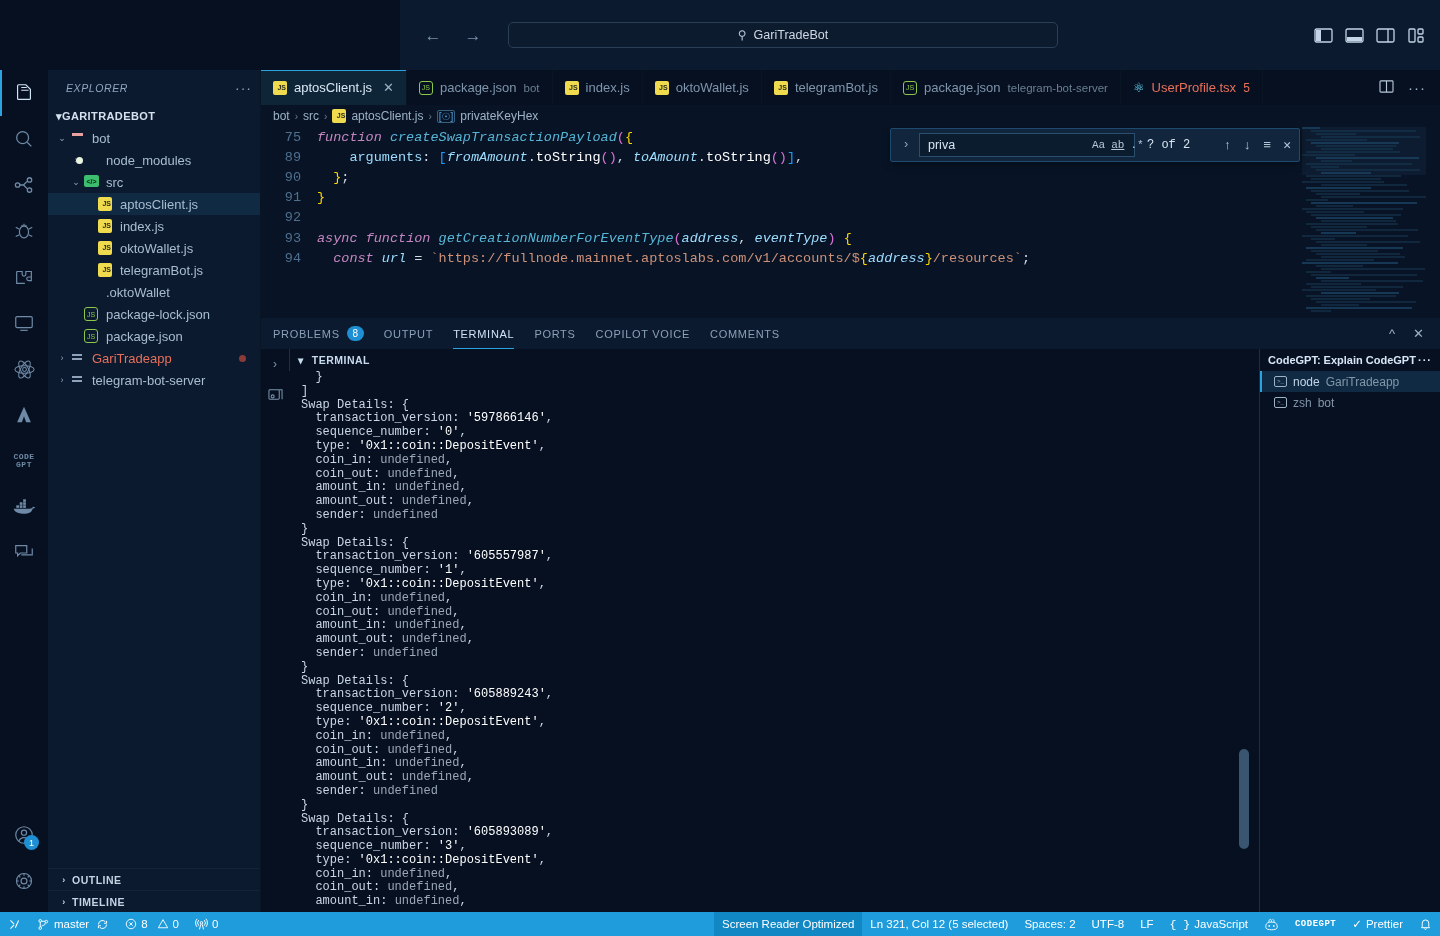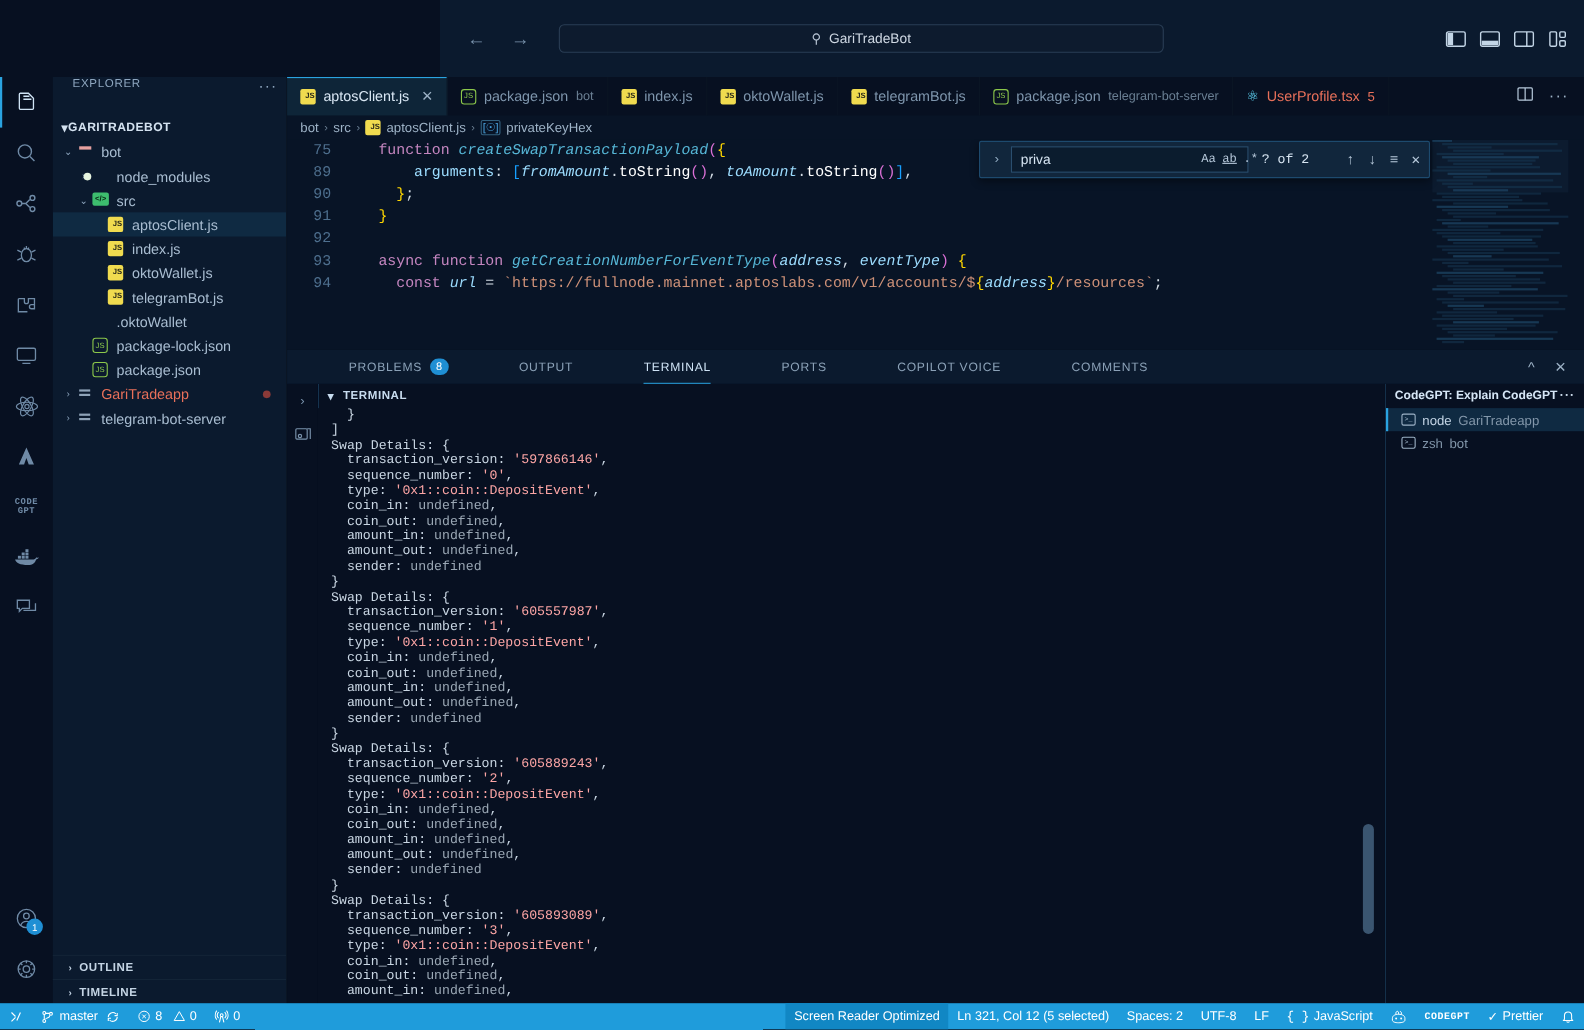--- a/index.html
+++ b/index.html
@@ -66,22 +66,22 @@
     line-height: 8px; letter-spacing: .5px; text-align: center; font-weight: bold;
   }
 
   
   .sidebar {
     position: absolute; left: 48px; top: 70px; width: 213px; height: 842px;
     background: #0b1a2e; border-right: 1px solid #0a1524;
     display: flex; flex-direction: column;
   }
   .sb-header {
-    height: 35px; display: flex; 
-    padding: 0 8px 0 18px; color: #8ea6bf; font-size: 10.5px; letter-spacing: .6px;
+    height: 35px; display: flex; align-items: center;
+    padding: 0 8px 0 18px; color: #8ea6bf; font-size: 10.5px; letter-spacing: .6px; font-style: italic;
   }
   .sb-header .dots { margin-left: auto; color: #8ea6bf; font-size: 14px; cursor: pointer; letter-spacing:1px;}
   .sb-root {
     height: 22px; display: flex; align-items: center; padding-left: 8px;
     color: #d4e2f0; font-size: 11px; font-weight: bold; letter-spacing: .4px; cursor: pointer;
   }
   .tree { flex: 1; overflow: hidden; font-size: 13px; }
   .row {
     height: 22px; display: flex; align-items: center; color: #a9bdd1;
     cursor: pointer; position: relative; white-space: nowrap;
@@ -143,33 +143,33 @@
     height: 22px; display: flex; align-items: center; gap: 5px;
     padding-left: 12px; font-size: 12px; color: #9db2c6; background:#081426;
   }
   .breadcrumb .sep { color: #6a7f93; font-size: 10px; }
   .bc-sym { color:#4aa3df; font-size:10px; border:1px solid #33617f; border-radius:2px; padding:0 1px;}
 
   .code {
     position: relative; height: 191px; overflow: hidden;
     font-family: "Liberation Mono", monospace; font-size: 13.5px;
   }
-  .cline { height: 20.2px; display: flex; align-items: center; white-space: pre; gap: 27px; }
+  .cline { height: 20.2px; display: flex; align-items: center; white-space: pre; }
   .lnum { width: 56px; text-align: right; padding-right: 16px; color: #4e6f8e; flex:none; }
   .kw { color: #c586c0; }
   .fn { color: #56b6d6; font-style: italic; }
   .fn2 { color: #ffffff; }
   .var { color: #9cdcfe; font-style: italic; }
   .prop { color: #9cdcfe; }
   .punct { color: #d2dbe4; }
   .brkt1 { color: #ffd700; }
   .brkt2 { color: #da70d6; }
   .brkt3 { color: #179fff; }
   .str { color: #ce9178; }
-  .italic { }
+  .italic { font-style: italic; }
   .faint { color: #1f4a68; }
 
   .minimap {
     position: absolute; right: 14px; top: 0; width: 124px; height: 191px;
     overflow: hidden; opacity: .85;
   }
   .mm-line { height:2px; margin-bottom:1px; background:#1d4666; }
   .mm-slider { position:absolute; right:0; top:0; width:124px; height:48px; background:rgba(90,140,190,.08); }
 
   .find-widget {
@@ -198,21 +198,21 @@
   .panel {
     position: absolute; left: 261px; top: 318px; width: 1179px; height: 594px;
     background: #071021;
   }
   .panel-tabs {
     height: 31px; display: flex; align-items: center; padding-left: 12px;
     gap: 20px; background: #0b1a2e;
   }
   .ptab {
     font-size: 11px; letter-spacing: .7px; color: #8ba1b7; cursor: pointer;
-    height: 31px; display:flex; align-items:center; gap:7px; position:relative;margin-left:44px;
+    height: 31px; display:flex; align-items:center; gap:7px; position:relative;
   }
   .ptab.active { color: #cfe3f5; }
   .ptab.active::after {
     content:''; position:absolute; bottom:0; left:0; right:0; height:1px; background:#2aa3e0;
   }
   .pbadge {
     background:#1f8fd4;color:#fff;border-radius:9px;min-width:17px;height:15px;
     font-size:10px;display:flex;align-items:center;justify-content:center;padding:0 4px;
     letter-spacing:0;
   }
@@ -228,21 +228,21 @@
     height: 22px; display:flex; align-items:center; gap:8px;
     color:#c8dcef; font-size:10.5px; font-weight:bold; letter-spacing:.5px;
     border-left:1px solid #15334f; padding-left:8px;
   }
   .term-out {
     position:absolute; top:22px; left:0; right:0; bottom:0;
     font-family: "Liberation Mono", monospace; font-size: 12px;
     line-height: 13.8px; color: #c9d6e3; padding-left: 12px; white-space: pre;
     overflow: hidden;
   }
-  .t-str { color:#fca5a5; }
+  .t-str { color:#ffffff; }
   .t-undef { color:#9aa7b4; }
   .term-vscroll { position:absolute; right:10px; top:400px; width:10px; height:100px; background:#3a5570; border-radius:5px;}
   .term-side {
     width: 181px; background:#071021; border-left:1px solid #14304a;
   }
   .ts-head {
     height:22px; display:flex; align-items:center; padding:0 8px;
     color:#d6e6f6; font-size:11px; font-weight:bold;
   }
   .ts-head .dots { margin-left:auto; cursor:pointer; letter-spacing:1px;}

